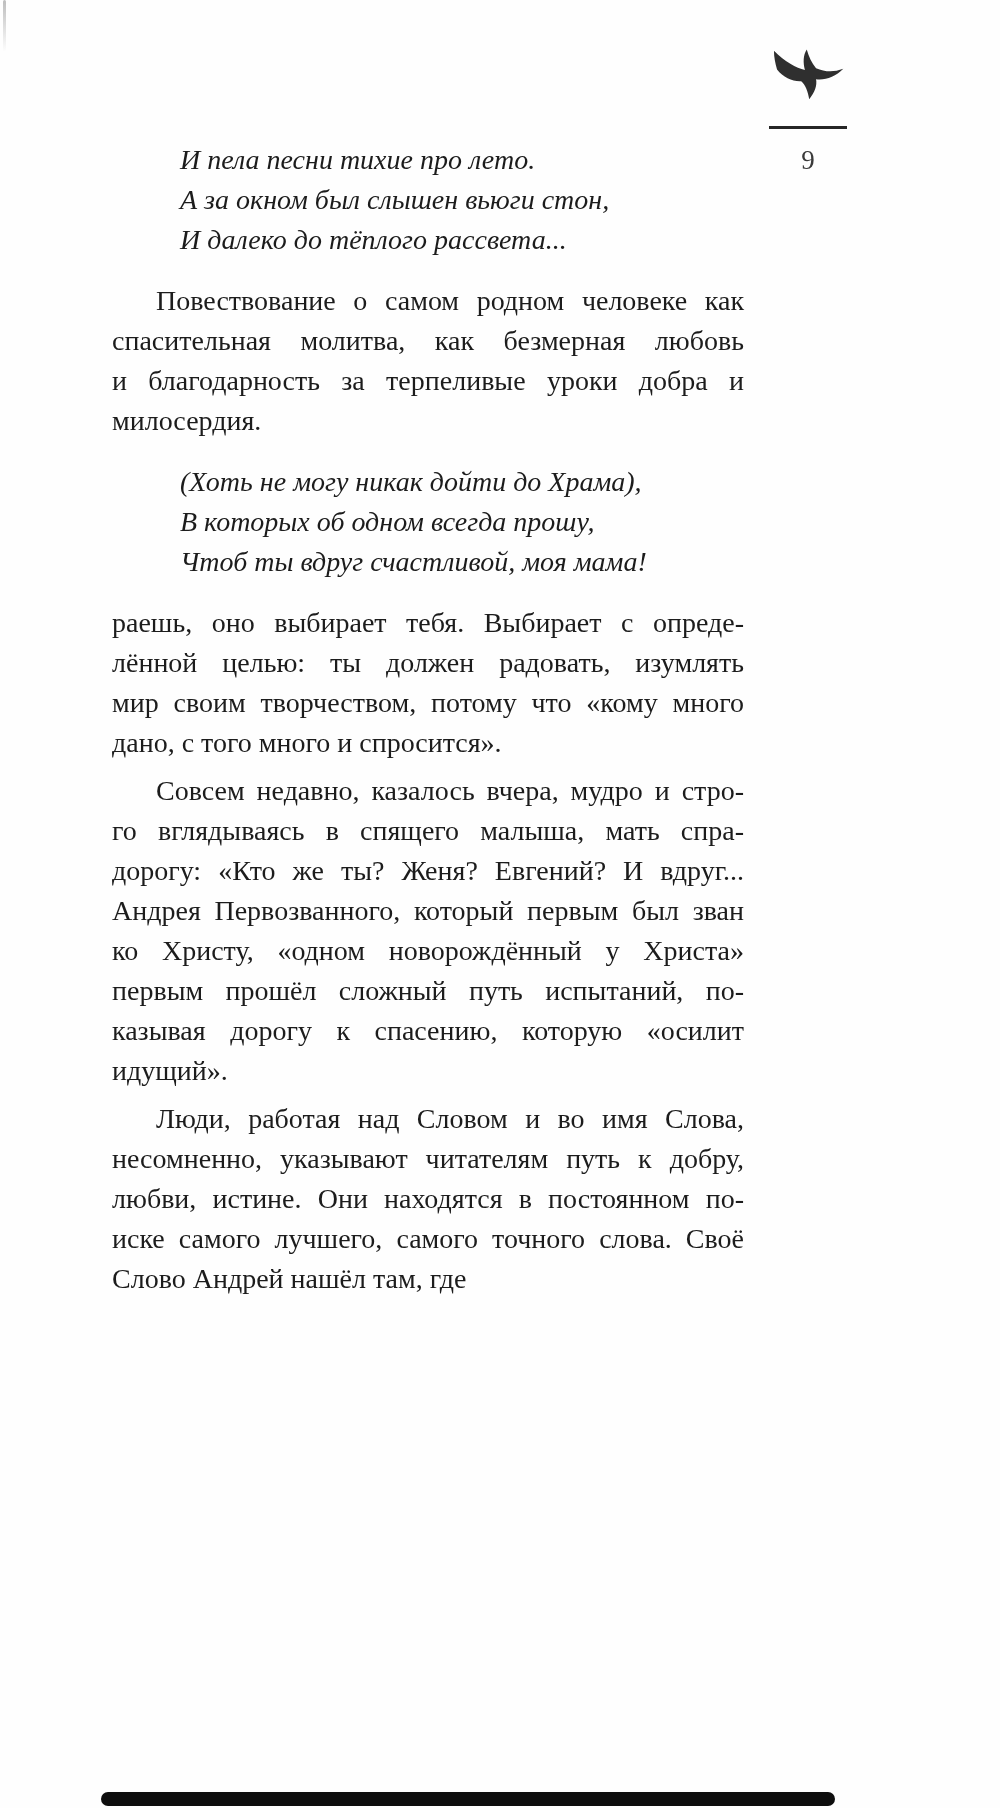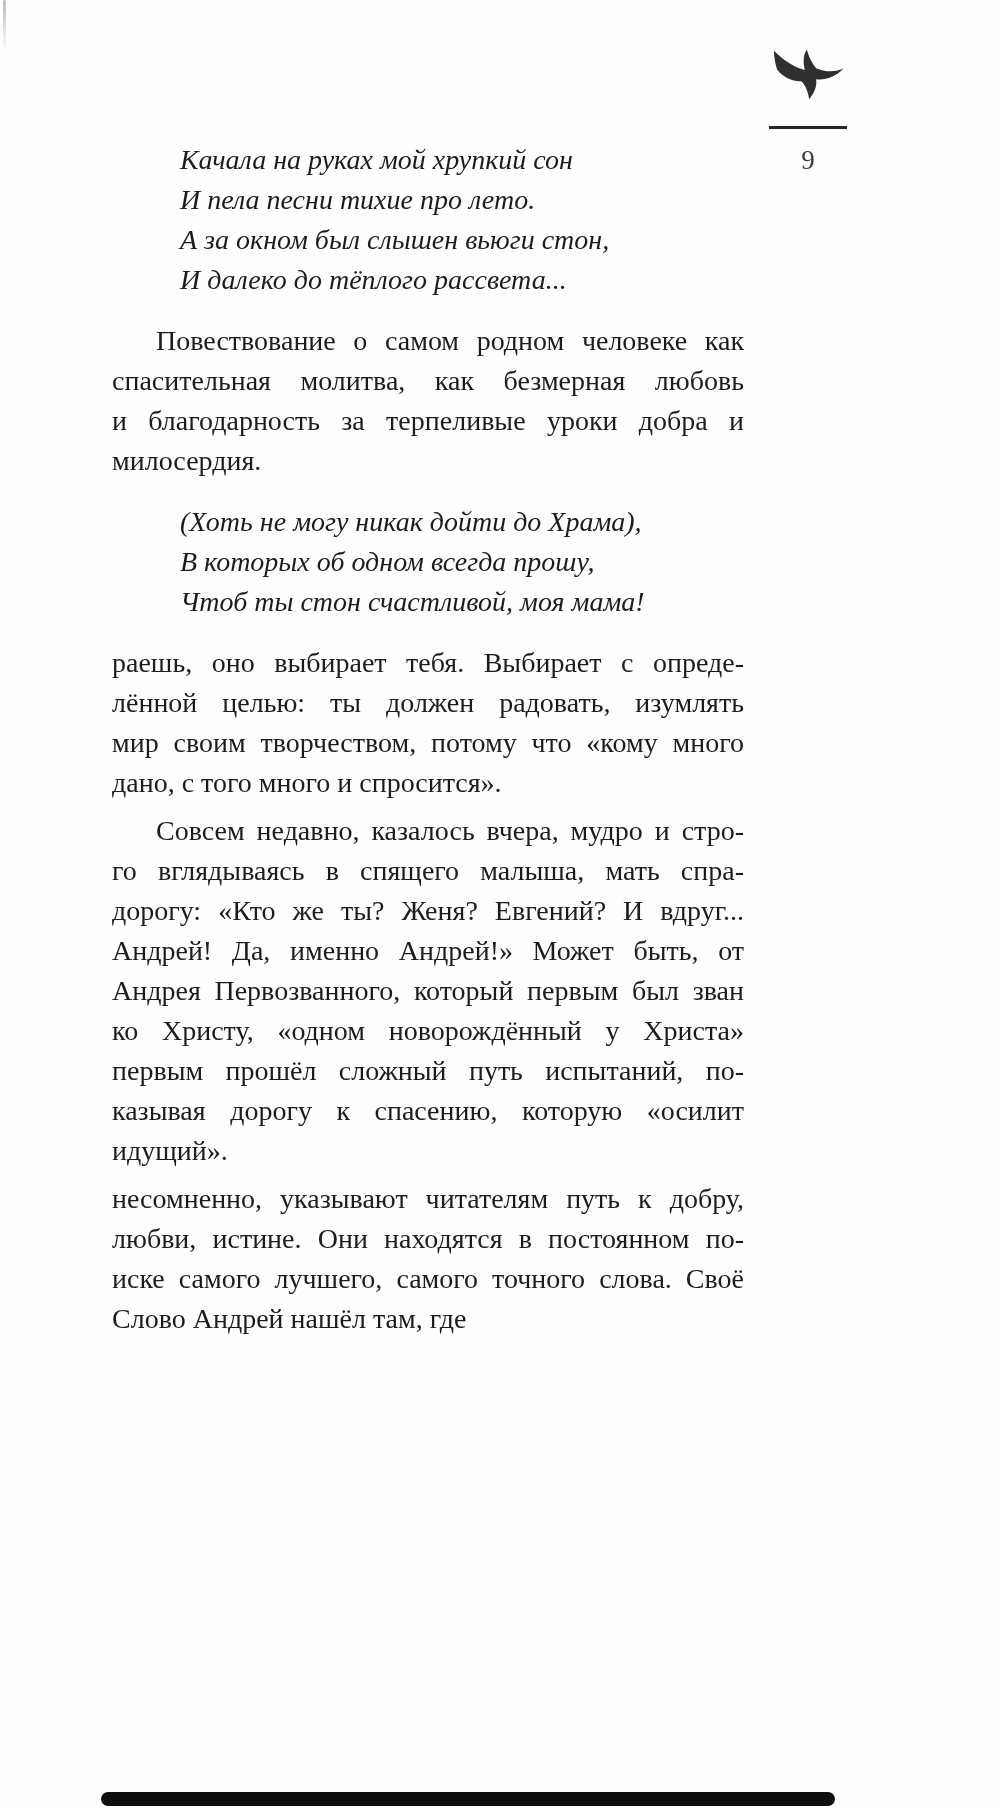--- a/index.html
+++ b/index.html
@@ -107,54 +107,53 @@
              C39 56 23 49 13 36
              C10 26 8 16 8 6 Z"></path>
       </svg>
     </span>
     <div class="head-rule"></div>
     <div class="page-number">9</div>
   </div>
 
   <div class="text-column">
       <div class="block block-poem">
-        <div class="line">Качала на руках мой хрупкий сон</div>
         <div class="line">И пела песни тихие про лето.</div>
         <div class="line">А за окном был слышен вьюги стон,</div>
         <div class="line">И далеко до тёплого рассвета...</div>
       </div>
       <div class="block block-paragraph">
         <div class="line pline first">Повествование о самом родном человеке как</div>
         <div class="line pline">спасительная молитва, как безмерная любовь</div>
         <div class="line pline">и благодарность за терпеливые уроки добра и</div>
         <div class="line pline last">милосердия.</div>
       </div>
       <div class="block block-poem">
         <div class="line">(Хоть не могу никак дойти до Храма),</div>
         <div class="line">В которых об одном всегда прошу,</div>
-        <div class="line">Чтоб ты стон счастливой, моя мама!</div>
+        <div class="line">Чтоб ты вдруг счастливой, моя мама!</div>
       </div>
       <div class="block block-paragraph">
         <div class="line pline">раешь, оно выбирает тебя. Выбирает с опреде-</div>
         <div class="line pline">лённой целью: ты должен радовать, изумлять</div>
         <div class="line pline">мир своим творчеством, потому что «кому много</div>
         <div class="line pline last">дано, с того много и спросится».</div>
       </div>
       <div class="block block-paragraph">
         <div class="line pline first">Совсем недавно, казалось вчера, мудро и стро-</div>
         <div class="line pline">го вглядываясь в спящего малыша, мать спра-</div>
         <div class="line pline">дорогу: «Кто же ты? Женя? Евгений? И вдруг...</div>
-        <div class="line pline">Андрей! Да, именно Андрей!» Может быть, от</div>
         <div class="line pline">Андрея Первозванного, который первым был зван</div>
         <div class="line pline">ко Христу, «одном новорождённый у Христа»</div>
         <div class="line pline">первым прошёл сложный путь испытаний, по-</div>
         <div class="line pline">казывая дорогу к спасению, которую «осилит</div>
         <div class="line pline last">идущий».</div>
       </div>
       <div class="block block-paragraph">
+        <div class="line pline first">Люди, работая над Словом и во имя Слова,</div>
         <div class="line pline">несомненно, указывают читателям путь к добру,</div>
         <div class="line pline">любви, истине. Они находятся в постоянном по-</div>
         <div class="line pline">иске самого лучшего, самого точного слова. Своё</div>
         <div class="line pline last">Слово Андрей нашёл там, где</div>
       </div>
     </div>
 
   <div class="bottom-bar"></div>
 
 </div>

